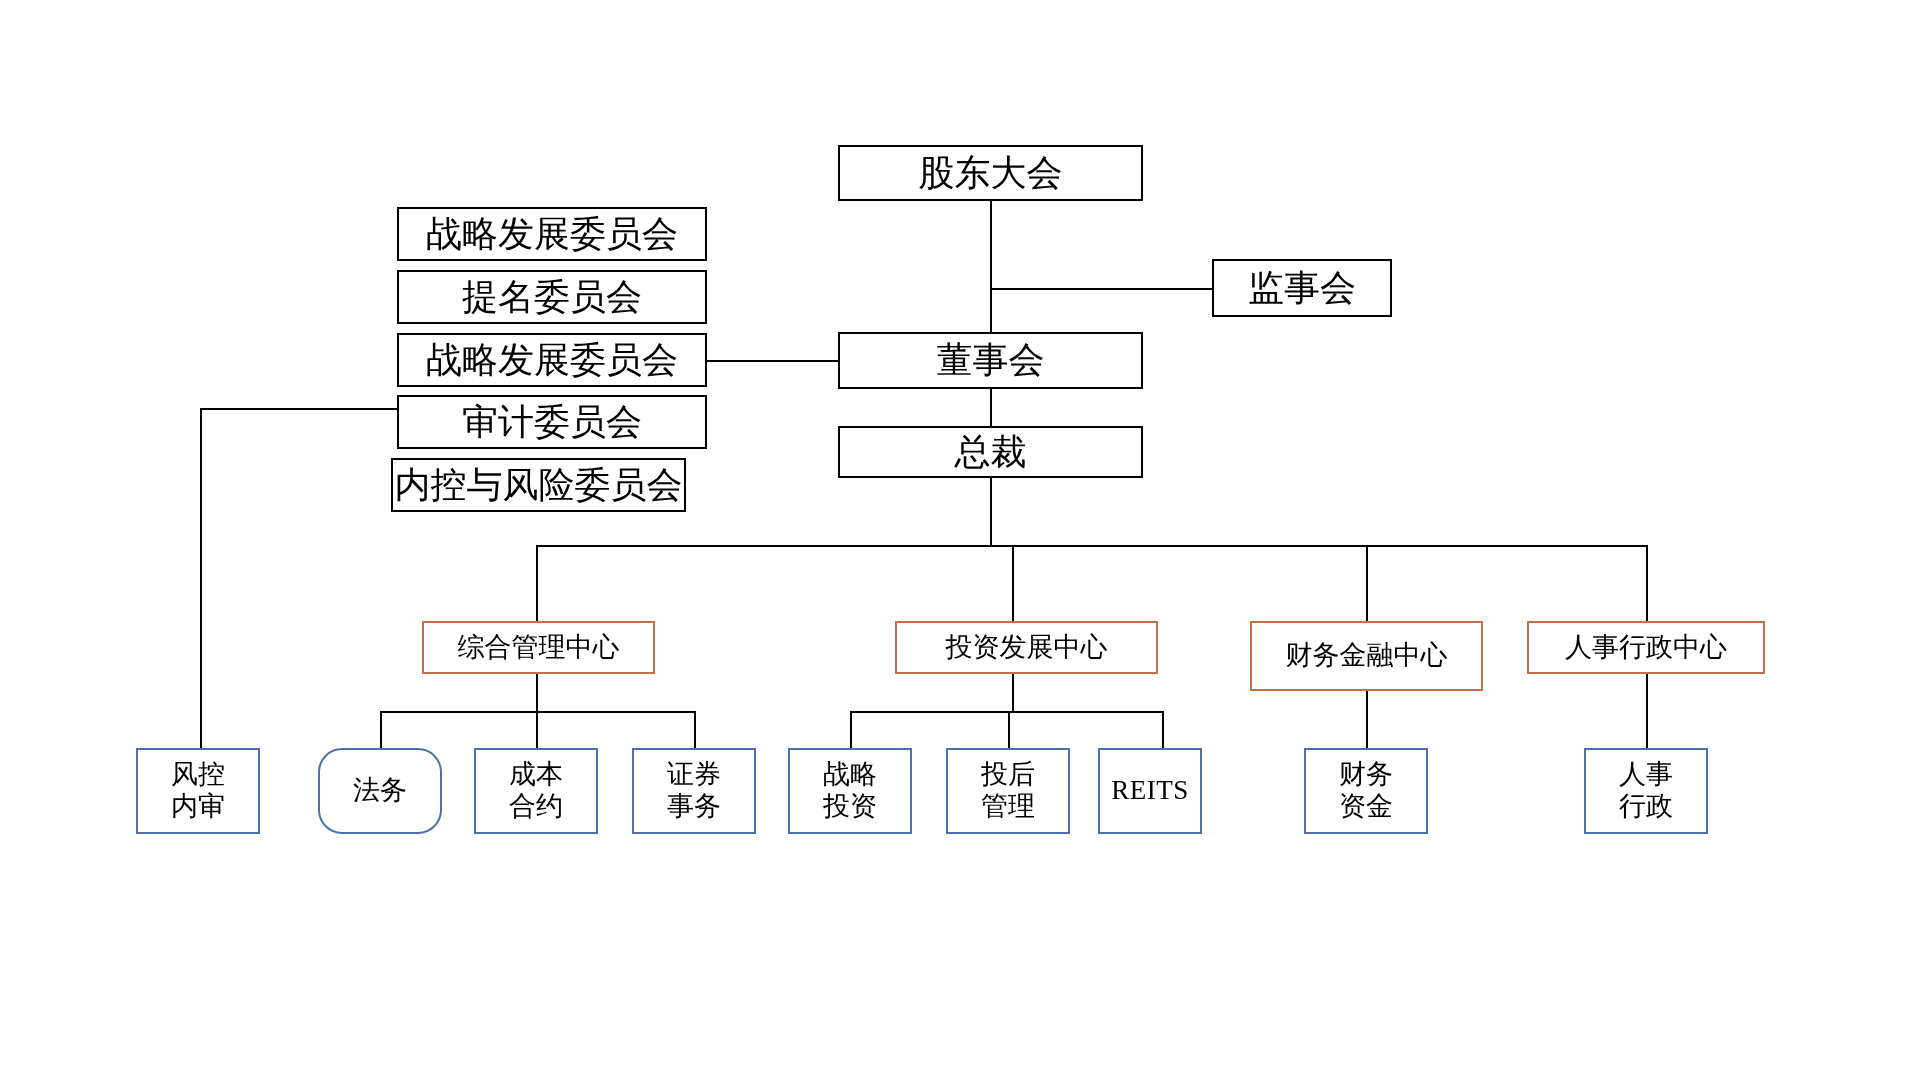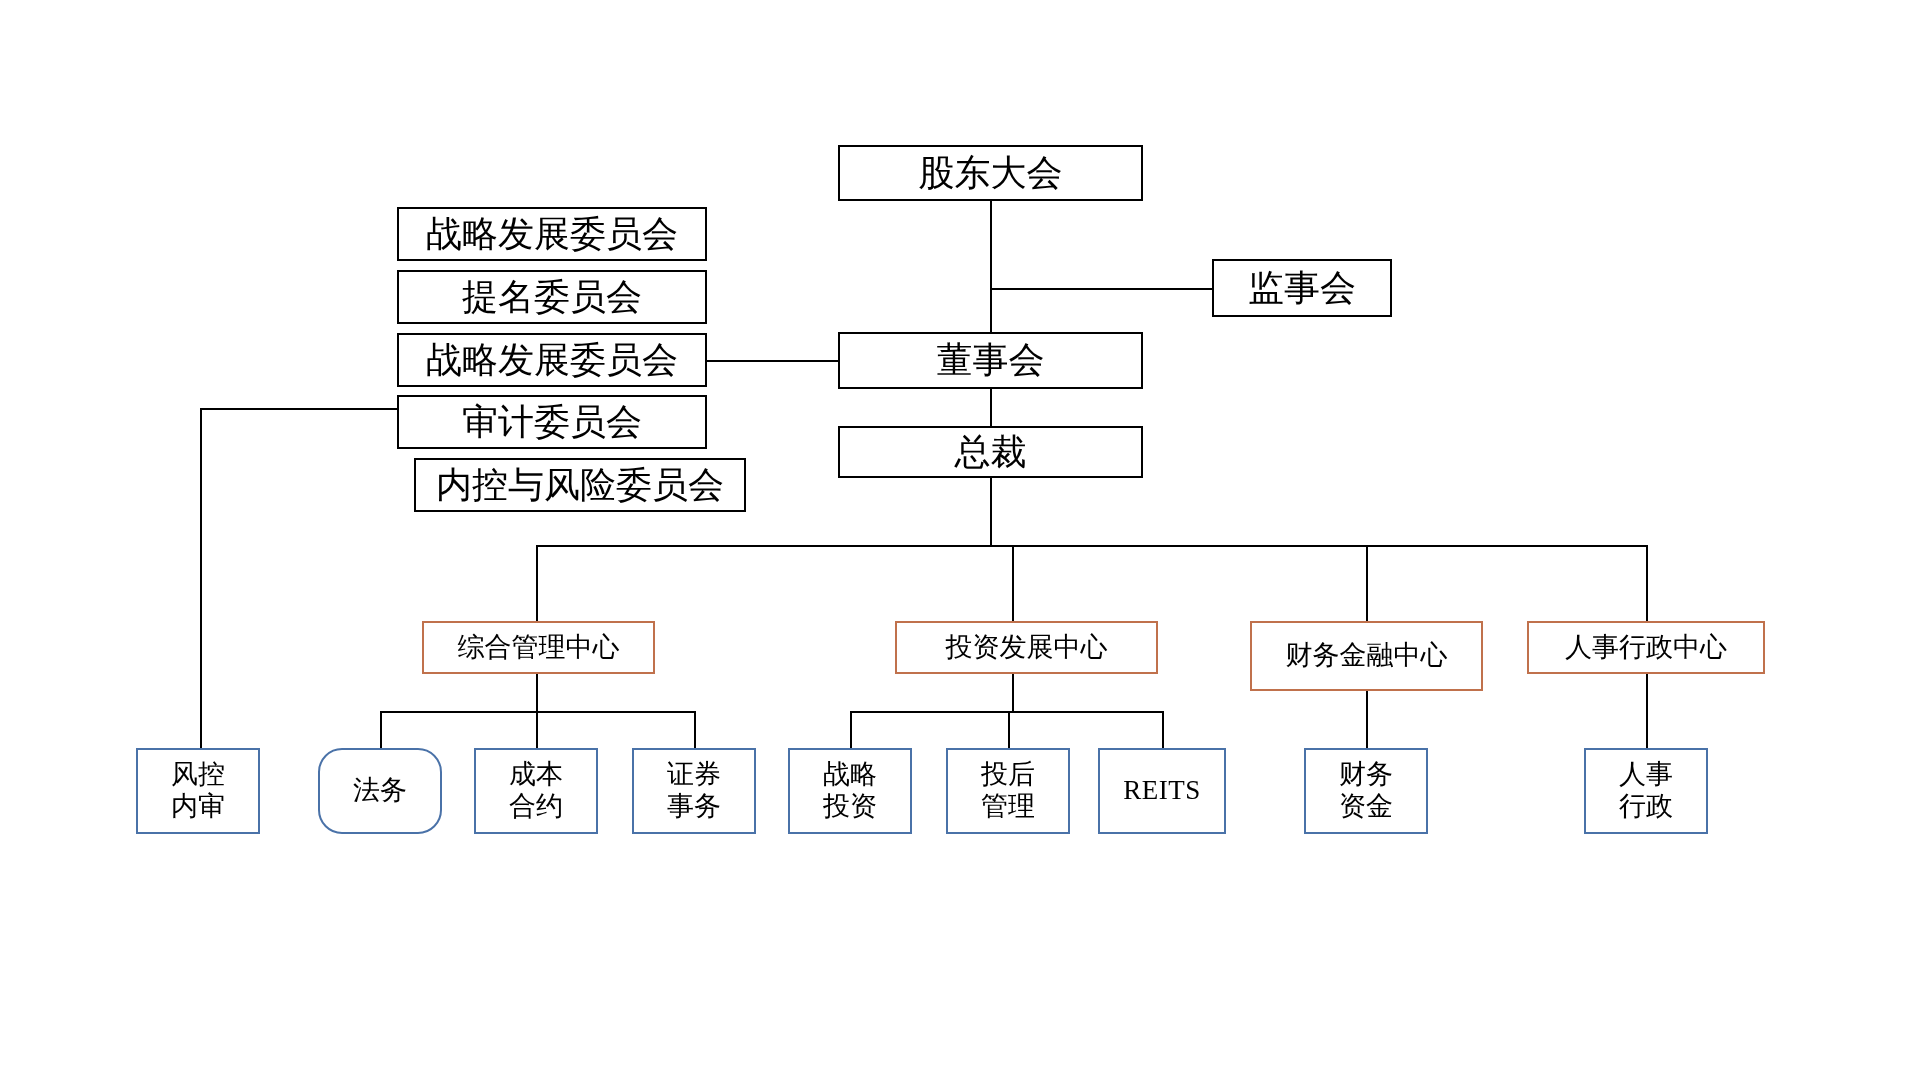--- a/index.html
+++ b/index.html
@@ -108,21 +108,21 @@
   <div class="node black" style="left:838px; top:426px; width:305px; height:52px;">总裁</div>
 
   <div class="node black" style="left:397px; top:207px; width:310px; height:54px;">战略发展委员会</div>
 
   <div class="node black" style="left:397px; top:270px; width:310px; height:54px;">提名委员会</div>
 
   <div class="node black" style="left:397px; top:333px; width:310px; height:54px;">战略发展委员会</div>
 
   <div class="node black" style="left:397px; top:395px; width:310px; height:54px;">审计委员会</div>
 
-  <div class="node black" style="left:414px; top:458px; width:332px; height:54px;">内控与风险委员会</div>
+  <div class="node black" style="left:391px; top:458px; width:295px; height:54px;">内控与风险委员会</div>
 
   <div class="node orange" style="left:422px; top:621px; width:233px; height:53px;">综合管理中心</div>
 
   <div class="node orange" style="left:895px; top:621px; width:263px; height:53px;">投资发展中心</div>
 
   <div class="node orange" style="left:1250px; top:621px; width:233px; height:70px;">财务金融中心</div>
 
   <div class="node orange" style="left:1527px; top:621px; width:238px; height:53px;">人事行政中心</div>
 
   <div class="node blue" style="left:136px; top:748px; width:124px; height:86px;">风控
@@ -135,21 +135,21 @@
 
   <div class="node blue" style="left:632px; top:748px; width:124px; height:86px;">证券
 事务</div>
 
   <div class="node blue" style="left:788px; top:748px; width:124px; height:86px;">战略
 投资</div>
 
   <div class="node blue" style="left:946px; top:748px; width:124px; height:86px;">投后
 管理</div>
 
-  <div class="node blue mono" style="left:1098px; top:748px; width:128px; height:86px;">REITS</div>
+  <div class="node blue mono" style="left:1098px; top:748px; width:104px; height:86px;">REITS</div>
 
   <div class="node blue" style="left:1304px; top:748px; width:124px; height:86px;">财务
 资金</div>
 
   <div class="node blue" style="left:1584px; top:748px; width:124px; height:86px;">人事
 行政</div>
 
 </div>
 
 </body></html>

